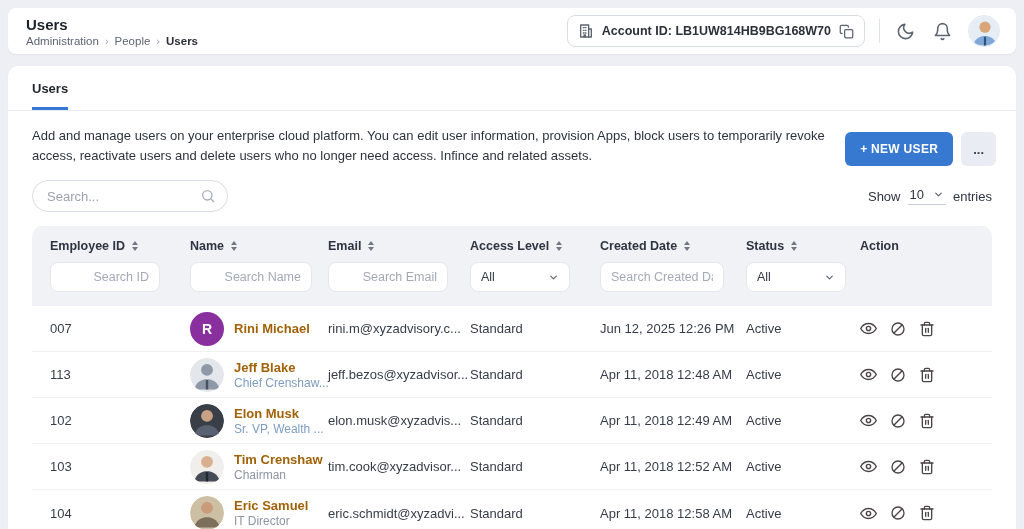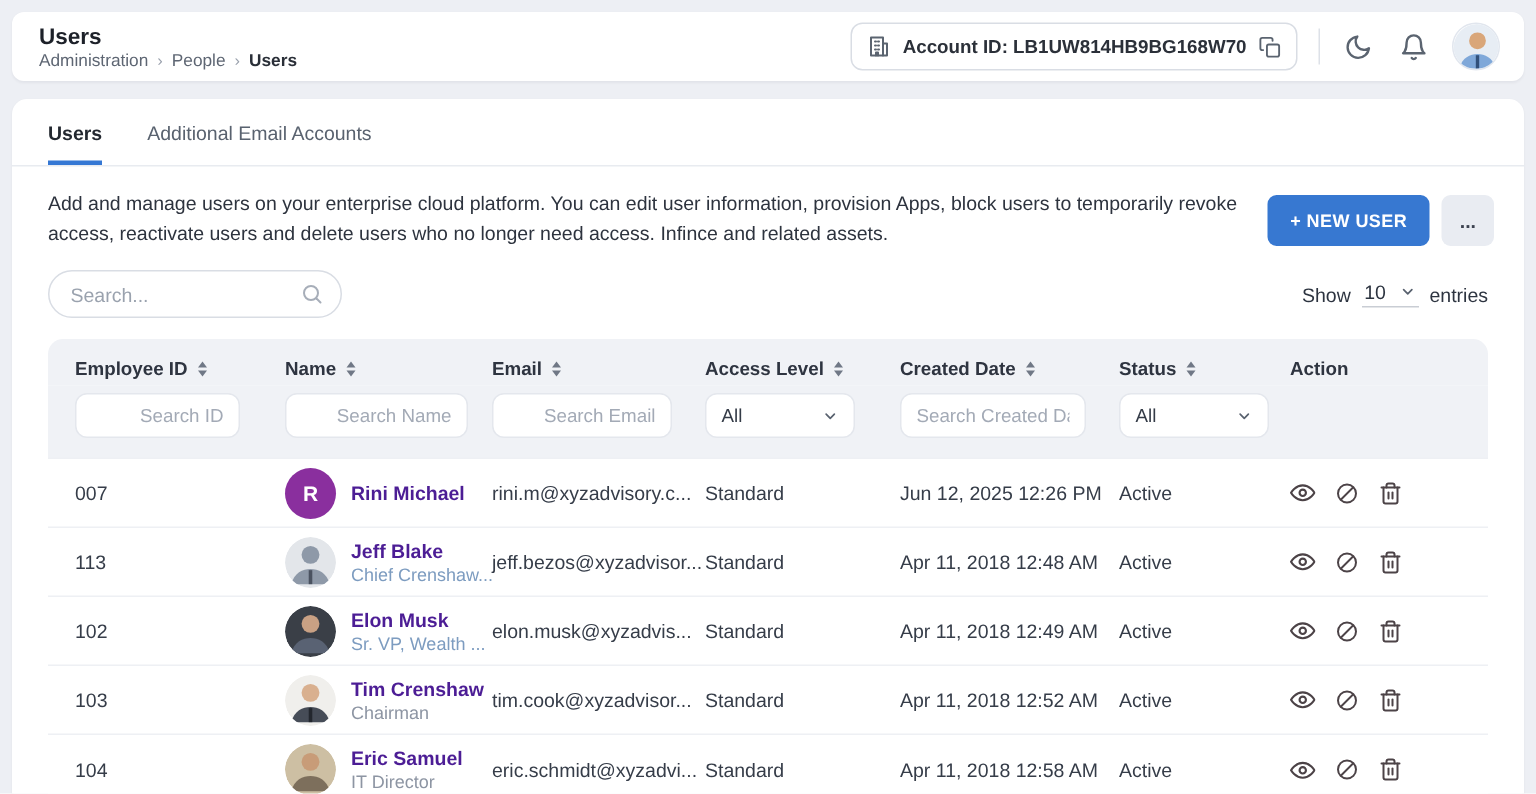--- a/index.html
+++ b/index.html
@@ -58,21 +58,21 @@
     padding:15px 24px 0;
     border-bottom:1px solid #e8ebf0;
   }
   .tab {
     font-size:13px; color:#59626f; padding-bottom:11px;
     cursor:pointer; border-bottom:3px solid transparent;
   }
   .tab.active { color:#232830; font-weight:700; border-bottom-color:#3578d4; }
 
   .intro-row {
-    display:flex; justify-content:space-between; align-items:center;
+    display:flex; justify-content:space-between; align-items:flex-end;
     padding:15px 20px 4px 24px; gap:20px;
   }
   .intro-text { font-size:13px; line-height:1.55; color:#2d333e; max-width:800px; }
   .intro-actions { display:flex; gap:8px; flex-shrink:0; padding-top:2px; }
   .btn-primary {
     background:#3778d1; color:#fff; border:none; border-radius:6px;
     font-family:"Liberation Sans", sans-serif;
     font-size:12px; font-weight:700; letter-spacing:.3px;
     padding:10px 15px; cursor:pointer; white-space:nowrap;
   }
@@ -134,21 +134,21 @@
 
   tbody tr { background:#fff; border-top:1px solid #eef0f4; height:46px; }
   td { font-size:13px; color:#363d49; padding-left:18px; vertical-align:middle; }
   .name-cell { display:flex; align-items:center; gap:10px; }
   .avatar {
     width:34px; height:34px; border-radius:50%; flex-shrink:0; overflow:hidden;
     display:flex; align-items:center; justify-content:center;
   }
   .avatar-initial { background:#8a2f9e; color:#fff; font-size:14px; font-weight:700; }
   .name-lines { display:flex; flex-direction:column; gap:1px; min-width:0; }
-  .u-name { font-size:13px; font-weight:700; color:#4c1d95; white-space:nowrap; }
+  .u-name { font-size:13px; font-weight:700; color:#a16207; white-space:nowrap; }
   .u-title { font-size:12px; color:#8d95a3; white-space:nowrap; }
   .u-title.trunc { color:#7d9cc0; }
   .email-cell, .date-cell { white-space:nowrap; }
   .actions { display:flex; align-items:center; gap:13px; }
   .action-btn { background:none; border:none; padding:0; cursor:pointer; color:#4c4347; }
 </style>
 </head>
 <body>
 
 <div class="topbar">
@@ -204,21 +204,20 @@
           <rect x="18.6" y="26" width="2.8" height="11" fill="#31507a"></rect>
         </svg>
     </div>
   </div>
 </div>
 
 <div class="card">
 
   <div class="tabs">
     <div class="tab active">Users</div>
-    <div class="tab">Additional Email Accounts</div>
   </div>
 
   <div class="intro-row">
     <p class="intro-text">Add and manage users on your enterprise cloud platform. You can edit user information, provision Apps, block users to temporarily revoke access, reactivate users and delete users who no longer need access. Infince and related assets.</p>
     <div class="intro-actions">
       <button class="btn-primary">+ NEW USER</button>
       <button class="btn-more">...</button>
     </div>
   </div>
 

